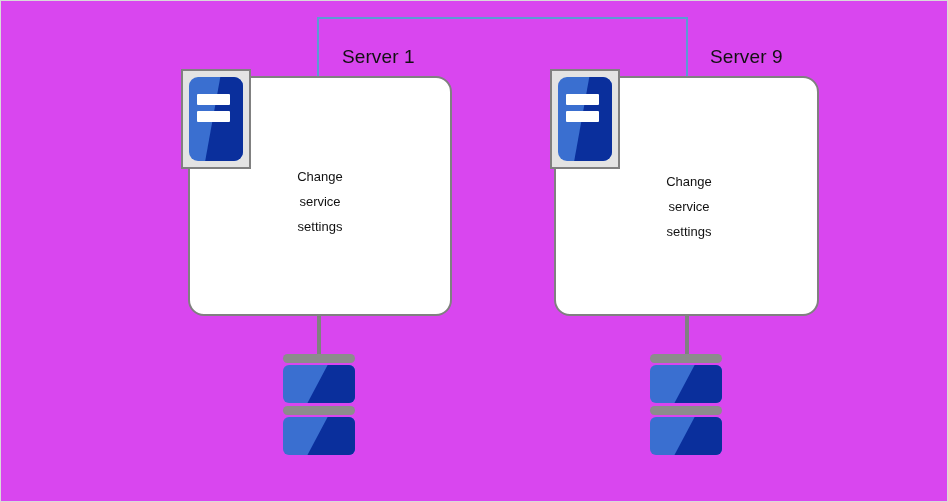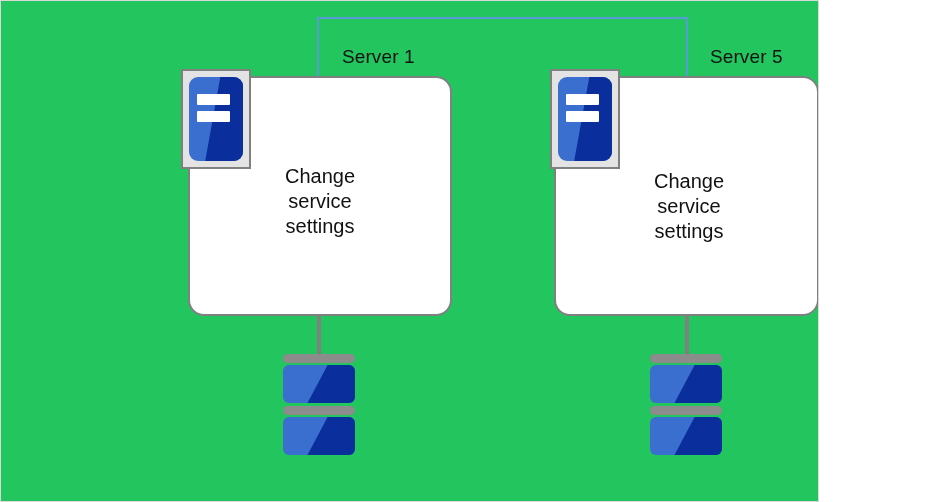--- a/index.html
+++ b/index.html
@@ -5,23 +5,23 @@
   html, body {
     margin: 0;
     padding: 0;
     background: #ffffff;
   }
   body {
     font-family: "Liberation Sans", sans-serif;
   }
   #canvas {
     position: relative;
-    width: 819px;
+    width: 948px;
     height: 502px;
-    background: #22c55e;
+    background: #d946ef;
     box-sizing: border-box;
     border: 1px solid #d9d9d9;
     overflow: hidden;
   }
 
   
   .link-top {
     position: absolute;
     background: #5b9bd5;
   }
@@ -58,21 +58,21 @@
     position: absolute;
     border: 2px solid #808080;
     border-radius: 16px;
     background: #ffffff;
     box-sizing: border-box;
   }
 
   .box-text {
     position: absolute;
     text-align: center;
-    font-size: 20px;
+    font-size: 13px;
     line-height: 25px;
     color: #111111;
     white-space: pre-line;
   }
 
   
   .server-icon {
     position: absolute;
     width: 70px;
     height: 100px;
@@ -183,21 +183,21 @@
     <div class="platter">
       <div class="dark"></div>
     </div>
     <div class="plate"></div>
     <div class="platter">
       <div class="dark"></div>
     </div>
   </div>
 
 
-  <div class="server-label" style="left:709px; top:45px;">Server 5</div>
+  <div class="server-label" style="left:709px; top:45px;">Server 9</div>
 
   <div class="server-box" style="left:553px; top:75px; width:265px; height:240px;"></div>
 
   <div class="box-text" style="left:586px; top:168px; width:204px;">Change
 service
 settings</div>
 
   <div class="server-icon" style="left:549px; top:68px;">
     <div class="chip">
       <div class="dark"></div>

